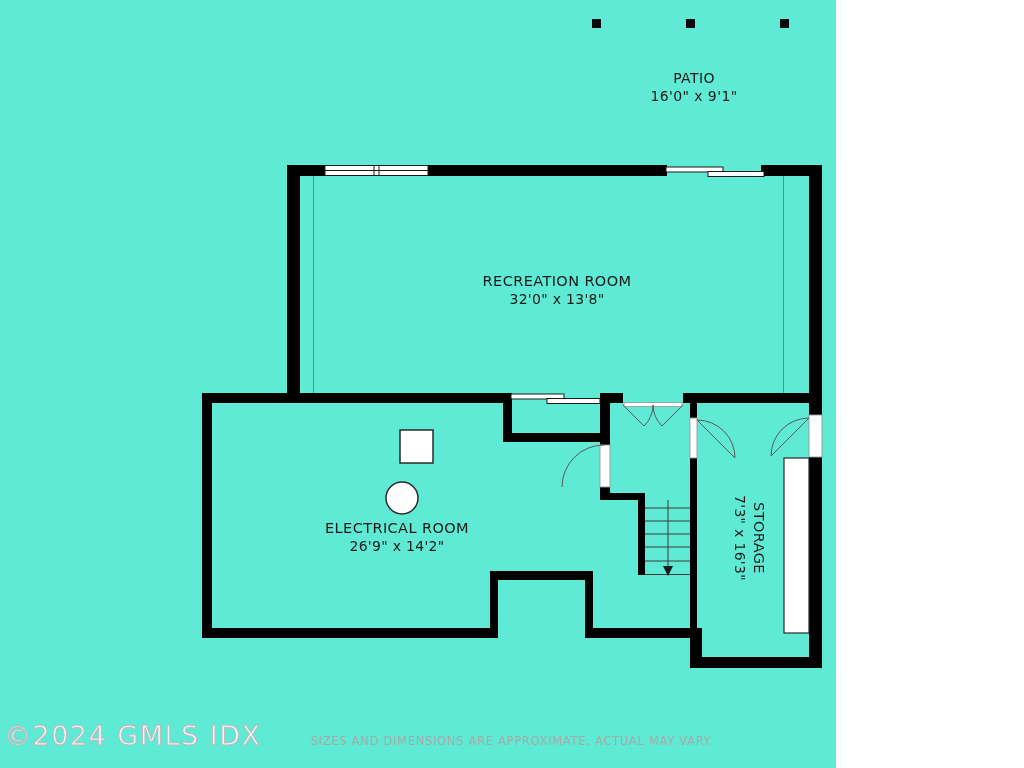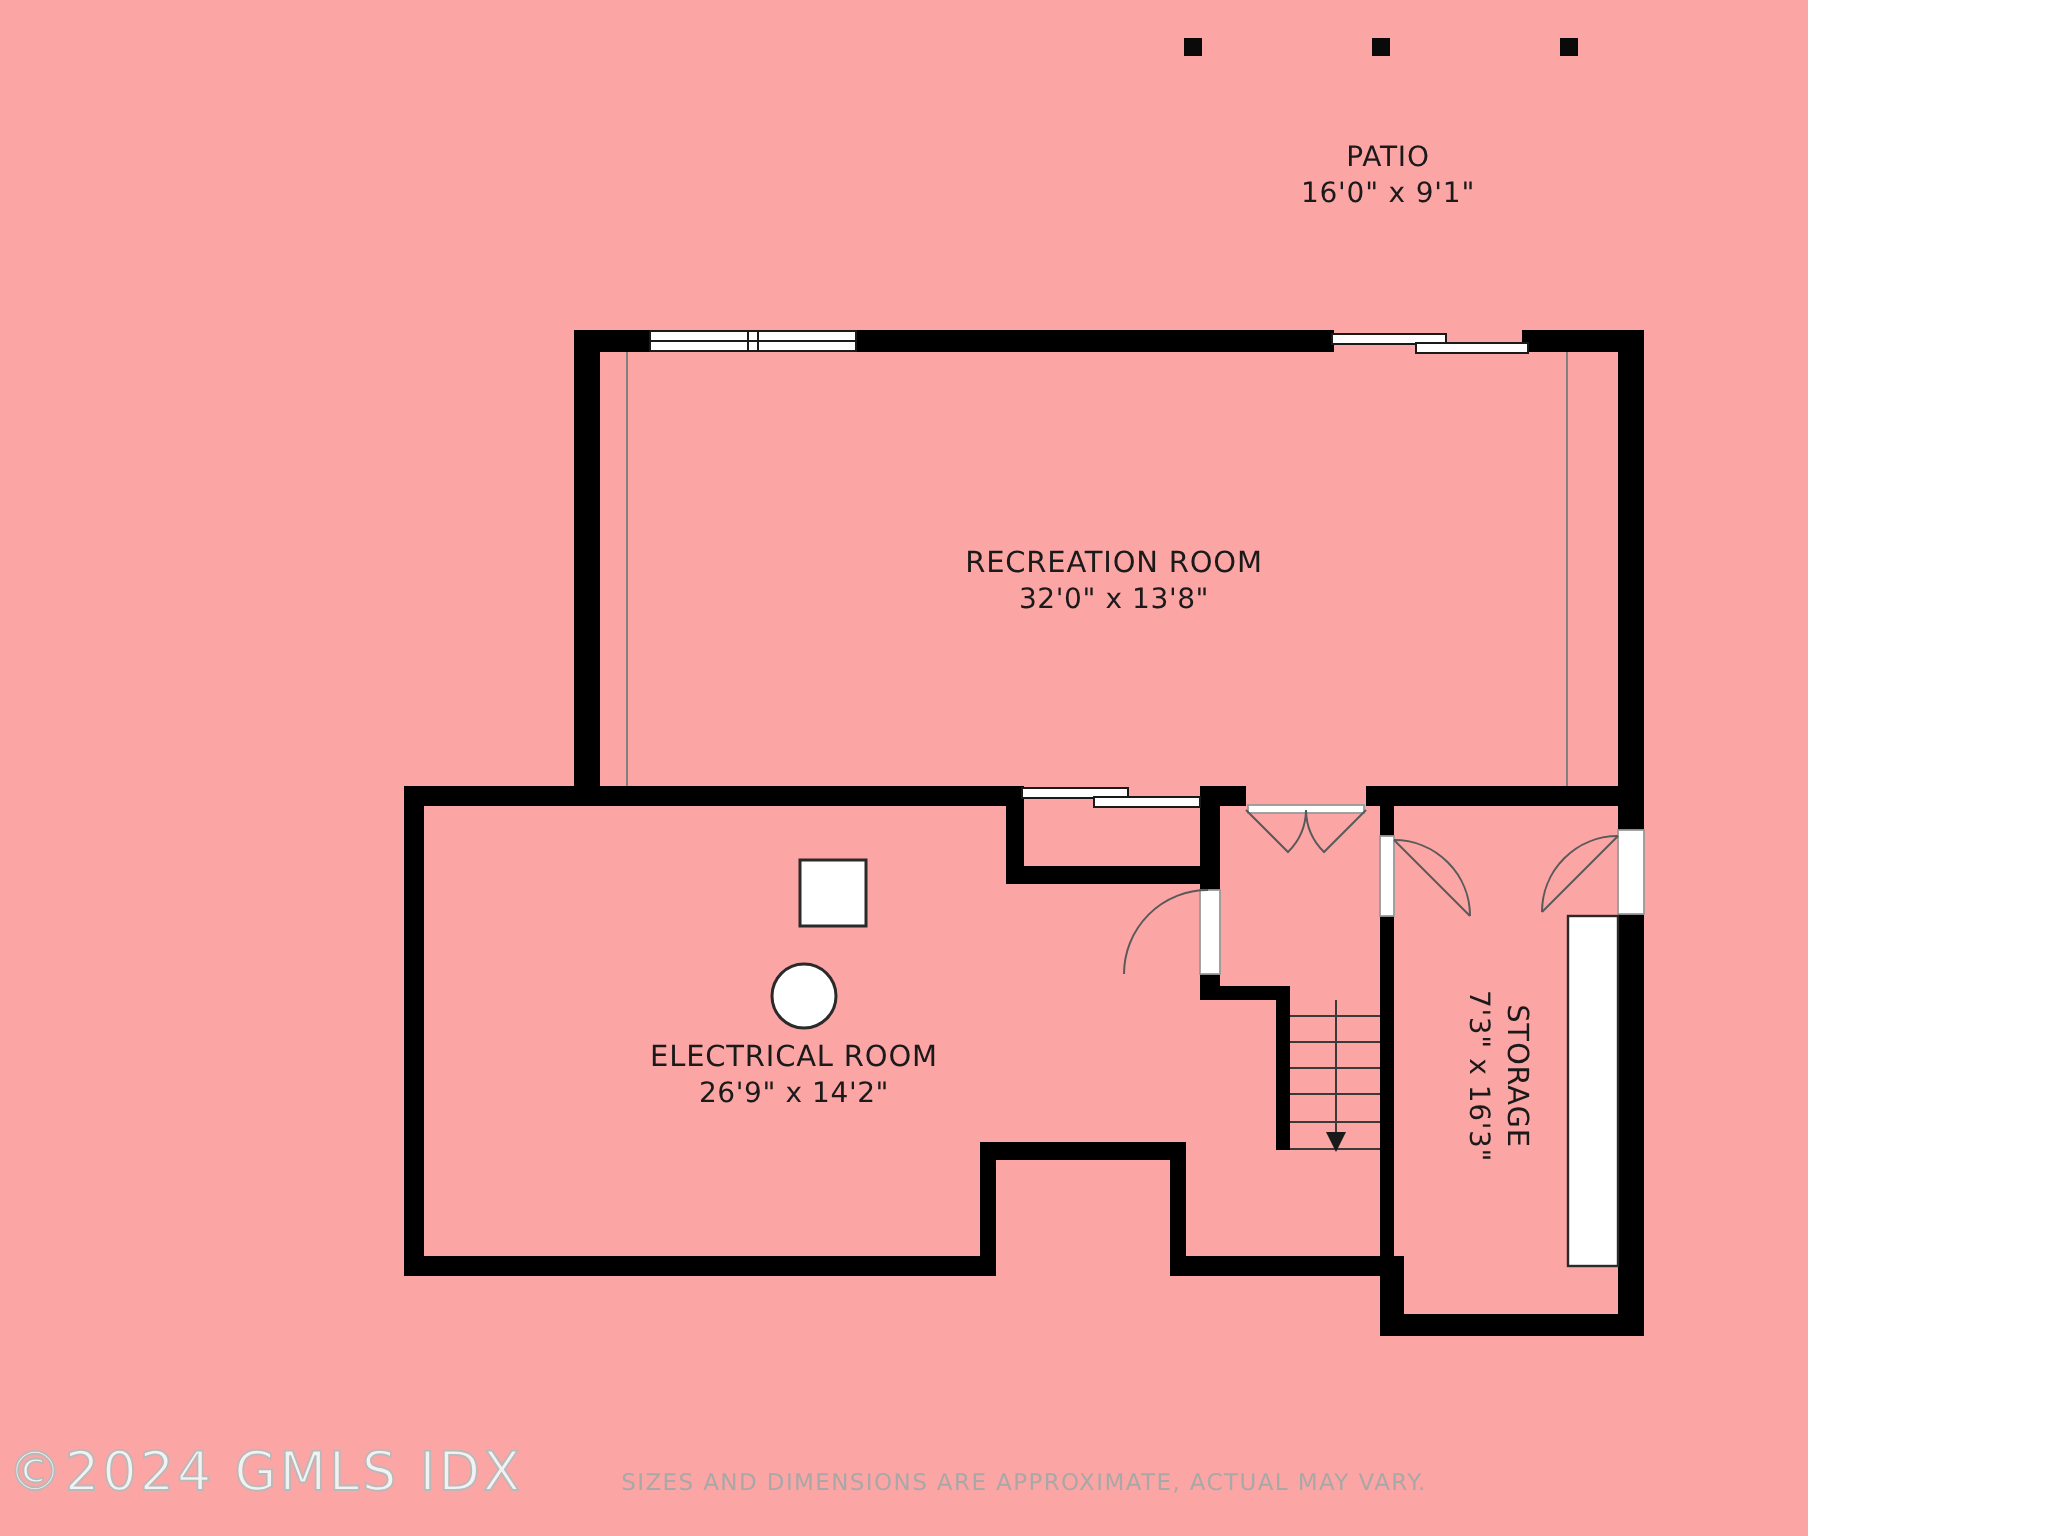--- a/index.html
+++ b/index.html
@@ -1,16 +1,16 @@
 <!DOCTYPE html>
 <html><head>
 <meta charset="utf-8">
 <style>
   html,body{margin:0;padding:0;background:#ffffff;}
-  .page{position:relative;width:904px;height:768px;background:#fca5a5;overflow:hidden;
+  .page{position:relative;width:836px;height:768px;background:#5eead4;overflow:hidden;
         font-family:"DejaVu Sans","Liberation Sans",sans-serif;}
   svg{display:block;}
   .wall{fill:#000000;stroke:none;}
   .post{fill:#0a0a0a;}
   .sym{fill:#ffffff;stroke:#2a2a2a;stroke-width:1.5;}
   .shelf{fill:#ffffff;stroke:#2a2a2a;stroke-width:1.2;}
   .winframe{fill:#ffffff;stroke:#1a1a1a;stroke-width:1;}
   .winline{stroke:#1a1a1a;stroke-width:1;fill:none;}
   .slider{fill:#ffffff;stroke:#1a1a1a;stroke-width:1;}
   .jamb{fill:#ffffff;stroke:#9a9a9a;stroke-width:0.9;}

